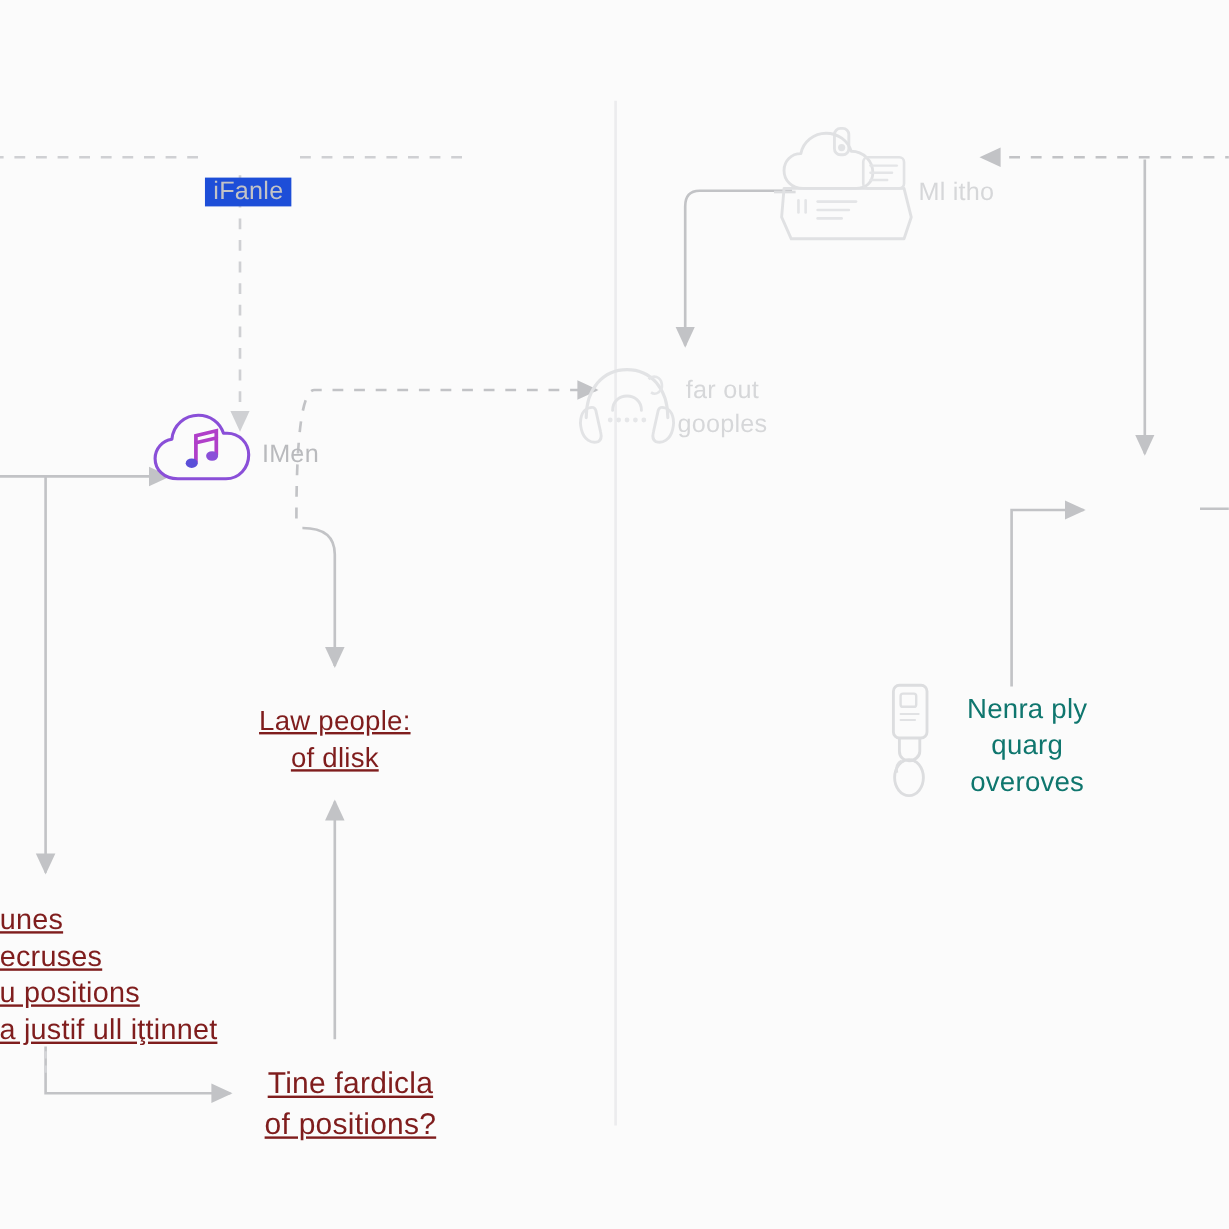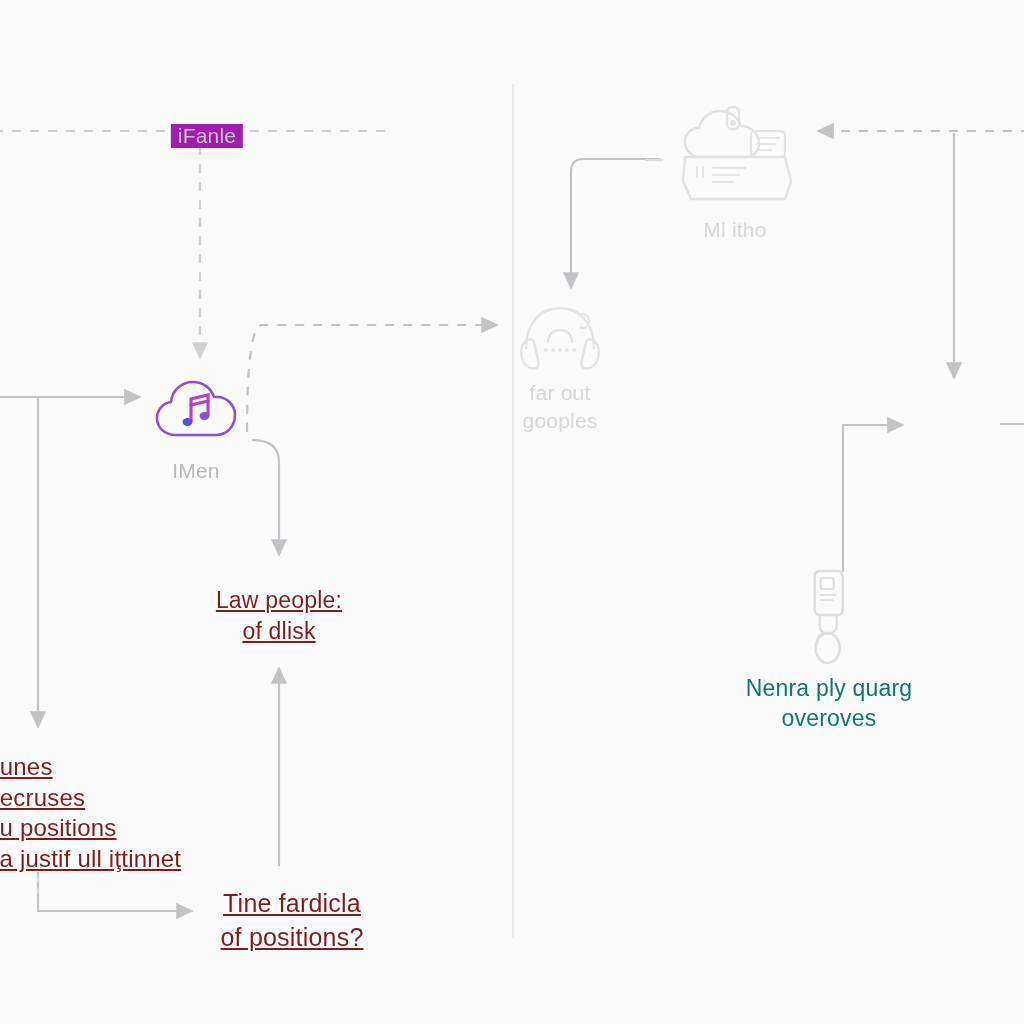--- a/index.html
+++ b/index.html
@@ -22,21 +22,21 @@
   }
   .layer {
     position: absolute;
     inset: 0;
     width: 1024px;
     height: 1024px;
   }
   .node {
     position: absolute;
     display: flex;
-    flex-direction: column;
+    flex-direction: row;
     align-items: center;
     justify-content: flex-start;
   }
   .node-label {
     margin-top: 7px;
     font-size: 21px;
     line-height: 1.32;
     color: #b9babd;
     text-align: center;
     white-space: pre-line;
@@ -53,23 +53,24 @@
     white-space: pre-line;
     letter-spacing: 0.2px;
     text-decoration: underline;
   }
   .note.centered { text-align: center; }
   .note.left { text-align: left; }
   .edge-label {
     position: absolute;
     font-size: 21px;
     color: #c2c3c6;
-    background: #a21caf;
+    background: #1d4ed8;
     padding: 0 7px;
     letter-spacing: 0.2px;
+    margin-top: 24px;
   }
   .icon-wrap { line-height: 0; }
 </style>
 </head>
 <body>
 
 <div id="canvas">
 
   <svg class="layer" viewBox="0 0 1024 1024" xmlns="http://www.w3.org/2000/svg">
     <defs>
@@ -105,21 +106,21 @@
     <path d="M 1030 131 L 818 131" fill="none" stroke="#c2c3c6" stroke-width="2.2" stroke-dasharray="9 9" marker-end="url(#ah)"></path>
     <path d="M 954 133 L 954 378" fill="none" stroke="#c2c3c6" stroke-width="2.2" marker-end="url(#ah)"></path>
 
     <path d="M 843 572 L 843 425 L 903 425" fill="none" stroke="#c2c3c6" stroke-width="2.2" marker-end="url(#ah)"></path>
 
     <path d="M 1000 424 L 1030 424" fill="none" stroke="#c2c3c6" stroke-width="2.2"></path>
 
     <path d="M 645 160 L 663 160" fill="none" stroke="#dcdddf" stroke-width="2.2"></path>
   </svg>
 
-  <div class="node" style="left:196px; top:380px; transform:translateX(-50%);gap:8px;">
+  <div class="node" style="left:196px; top:344px; transform:translateX(-50%);gap:8px;">
     <span class="icon-wrap">
       <svg width="84" height="62" viewBox="0 0 84 62" xmlns="http://www.w3.org/2000/svg">
         <path d="M22 55 C10 55 3 47 3 38 C3 30 9 23 17 22 C18 10 28 2 39 2 C49 2 57 8 60 17 C61 17 62 17 63 17 C73 17 81 25 81 35 C81 46 73 55 62 55 Z" fill="none" stroke="#8a4fd8" stroke-width="2.6" stroke-linejoin="round"></path>
         <g fill="none" stroke="#b03fc9" stroke-width="3.1" stroke-linecap="round">
           <path d="M37 41 L37 19 L54 15 L54 35"></path>
           <path d="M37 25 L54 21"></path>
         </g>
         <ellipse cx="33.5" cy="42" rx="5" ry="4" fill="#5b4fd8"></ellipse>
         <ellipse cx="50.5" cy="36" rx="5" ry="4" fill="#8a4fd8"></ellipse>
       </svg>

